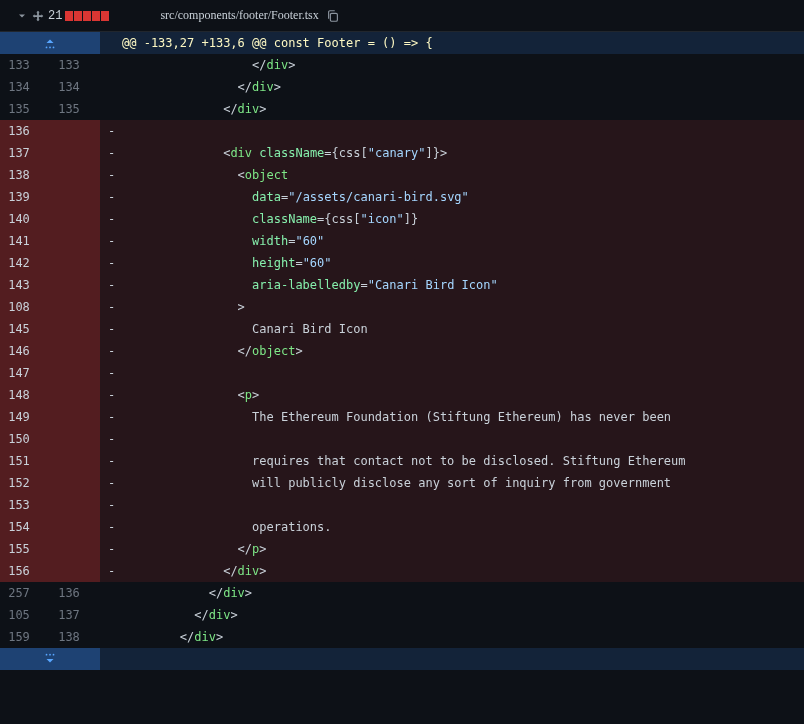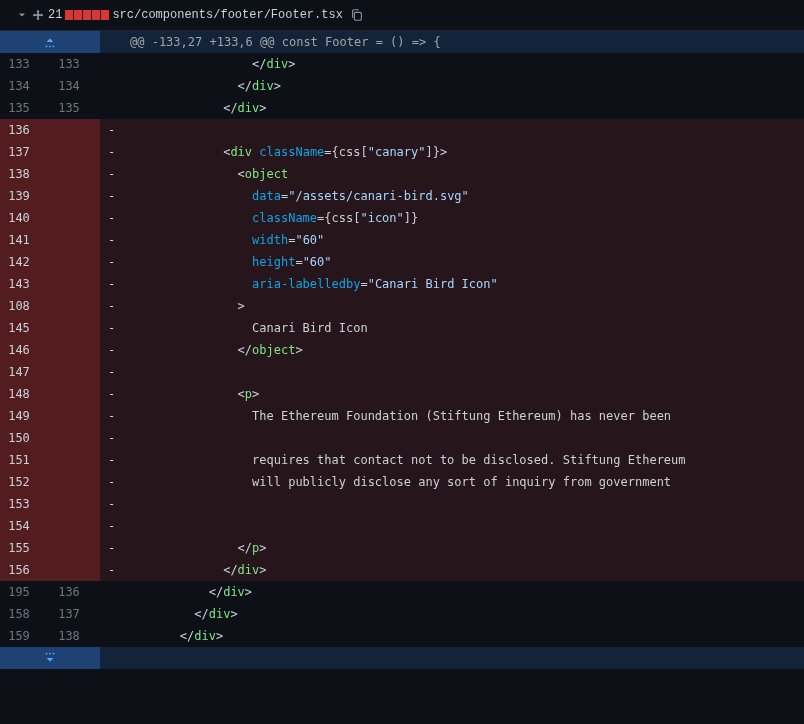--- a/index.html
+++ b/index.html
@@ -29,23 +29,24 @@
   .icon-toggle {
     color: #8b949e;
     cursor: pointer;
     display: inline-flex;
   }
   .count { color: #c9d1d9; font-size: 12px; }
   .bars { display: flex; gap: 1px; }
   .bar { width: 8px; height: 10px; }
   .bar.del { background: #da3633; }
   .filepath {
-    font-family: Liberation Mono, monospace;
+    font-family: Liberation Serif, serif;
     color: #c9d1d9;
     font-size: 12px;
+    margin-left: 48px;
   }
   .copy-btn { color: #8b949e; cursor: pointer; display: inline-flex; margin-left: 4px;}
   
   .diff {
     font-family: ui-monospace, SFMono-Regular, Menlo, Consolas, monospace;
     font-size: 12px;
     line-height: 22px;
   }
   .row { display: flex; white-space: pre; }
   .gutter {
@@ -77,26 +78,26 @@
     width: 100px;
     display: flex;
     align-items: center;
     justify-content: center;
     color: #58a6ff;
     background: rgba(56,139,253,0.3);
     flex-shrink: 0;
     padding: 4px 0;
     cursor: pointer;
   }
-  .hunk-text { flex: 1; padding-left: 30px; color: #a3a3a3; }
+  .hunk-text { flex: 1; padding-left: 22px; color: #fef9c3; }
   .expand-down-row { background: rgba(56,139,253,0.15); }
   
   
   .pl-tag { color: #7ee787; } 
-  .pl-attr { color: #0ea5e9; } 
+  .pl-attr { color: #86efac; } 
   .pl-str { color: #a5d6ff; }
   .pl-plain { color: #c9d1d9; }
   .pl-punct { color: #c9d1d9; }
 </style>
 </head>
 <body>
 
 <div class="container">
 
   <div class="header">
@@ -155,25 +156,25 @@
         <div class="row del"><div class="gutter del">108</div><div class="gutter del"></div><div class="sign">-</div><span class="code">                <span class="pl-punct">&gt;</span></span></div>
         <div class="row del"><div class="gutter del">145</div><div class="gutter del"></div><div class="sign">-</div><span class="code">                  <span class="pl-plain">Canari Bird Icon</span></span></div>
         <div class="row del"><div class="gutter del">146</div><div class="gutter del"></div><div class="sign">-</div><span class="code">                <span class="pl-punct">&lt;/</span><span class="pl-tag">object</span><span class="pl-punct">&gt;</span></span></div>
         <div class="row del"><div class="gutter del">147</div><div class="gutter del"></div><div class="sign">-</div><span class="code"></span></div>
         <div class="row del"><div class="gutter del">148</div><div class="gutter del"></div><div class="sign">-</div><span class="code">                <span class="pl-punct">&lt;</span><span class="pl-tag">p</span><span class="pl-punct">&gt;</span></span></div>
         <div class="row del"><div class="gutter del">149</div><div class="gutter del"></div><div class="sign">-</div><span class="code">                  <span class="pl-plain">The Ethereum Foundation (Stiftung Ethereum) has never been</span></span></div>
         <div class="row del"><div class="gutter del">150</div><div class="gutter del"></div><div class="sign">-</div></div>
         <div class="row del"><div class="gutter del">151</div><div class="gutter del"></div><div class="sign">-</div><span class="code">                  <span class="pl-plain">requires that contact not to be disclosed. Stiftung Ethereum</span></span></div>
         <div class="row del"><div class="gutter del">152</div><div class="gutter del"></div><div class="sign">-</div><span class="code">                  <span class="pl-plain">will publicly disclose any sort of inquiry from government</span></span></div>
         <div class="row del"><div class="gutter del">153</div><div class="gutter del"></div><div class="sign">-</div></div>
-        <div class="row del"><div class="gutter del">154</div><div class="gutter del"></div><div class="sign">-</div></div>
+        <div class="row del"><div class="gutter del">154</div><div class="gutter del"></div><div class="sign">-</div><span class="code">                  <span class="pl-plain">operations.</span></span></div>
         <div class="row del"><div class="gutter del">155</div><div class="gutter del"></div><div class="sign">-</div><span class="code">                <span class="pl-punct">&lt;/</span><span class="pl-tag">p</span><span class="pl-punct">&gt;</span></span></div>
         <div class="row del"><div class="gutter del">156</div><div class="gutter del"></div><div class="sign">-</div><span class="code">              <span class="pl-punct">&lt;/</span><span class="pl-tag">div</span><span class="pl-punct">&gt;</span></span></div>
-        <div class="row ctx"><div class="gutter ctx">195</div><div class="gutter ctx">136</div><div class="sign"> </div><span class="code">            <span class="pl-punct">&lt;/</span><span class="pl-tag">div</span><span class="pl-punct">&gt;</span></span></div>
-        <div class="row ctx"><div class="gutter ctx">158</div><div class="gutter ctx">137</div><div class="sign"> </div><span class="code">          <span class="pl-punct">&lt;/</span><span class="pl-tag">div</span><span class="pl-punct">&gt;</span></span></div>
+        <div class="row ctx"><div class="gutter ctx">257</div><div class="gutter ctx">136</div><div class="sign"> </div><span class="code">            <span class="pl-punct">&lt;/</span><span class="pl-tag">div</span><span class="pl-punct">&gt;</span></span></div>
+        <div class="row ctx"><div class="gutter ctx">105</div><div class="gutter ctx">137</div><div class="sign"> </div><span class="code">          <span class="pl-punct">&lt;/</span><span class="pl-tag">div</span><span class="pl-punct">&gt;</span></span></div>
         <div class="row ctx"><div class="gutter ctx">159</div><div class="gutter ctx">138</div><div class="sign"> </div><span class="code">        <span class="pl-punct">&lt;/</span><span class="pl-tag">div</span><span class="pl-punct">&gt;</span></span></div>
       </div>
 
     <div class="row expand-down-row">
       <div class="hunk-gutter">
         <svg width="14" height="14" viewBox="0 0 16 16" fill="currentColor">
           <circle cx="4" cy="3" r="1"></circle>
             <circle cx="8" cy="3" r="1"></circle>
             <circle cx="12" cy="3" r="1"></circle>
           <path d="M8 12L4 8h8l-4 4z"></path>

